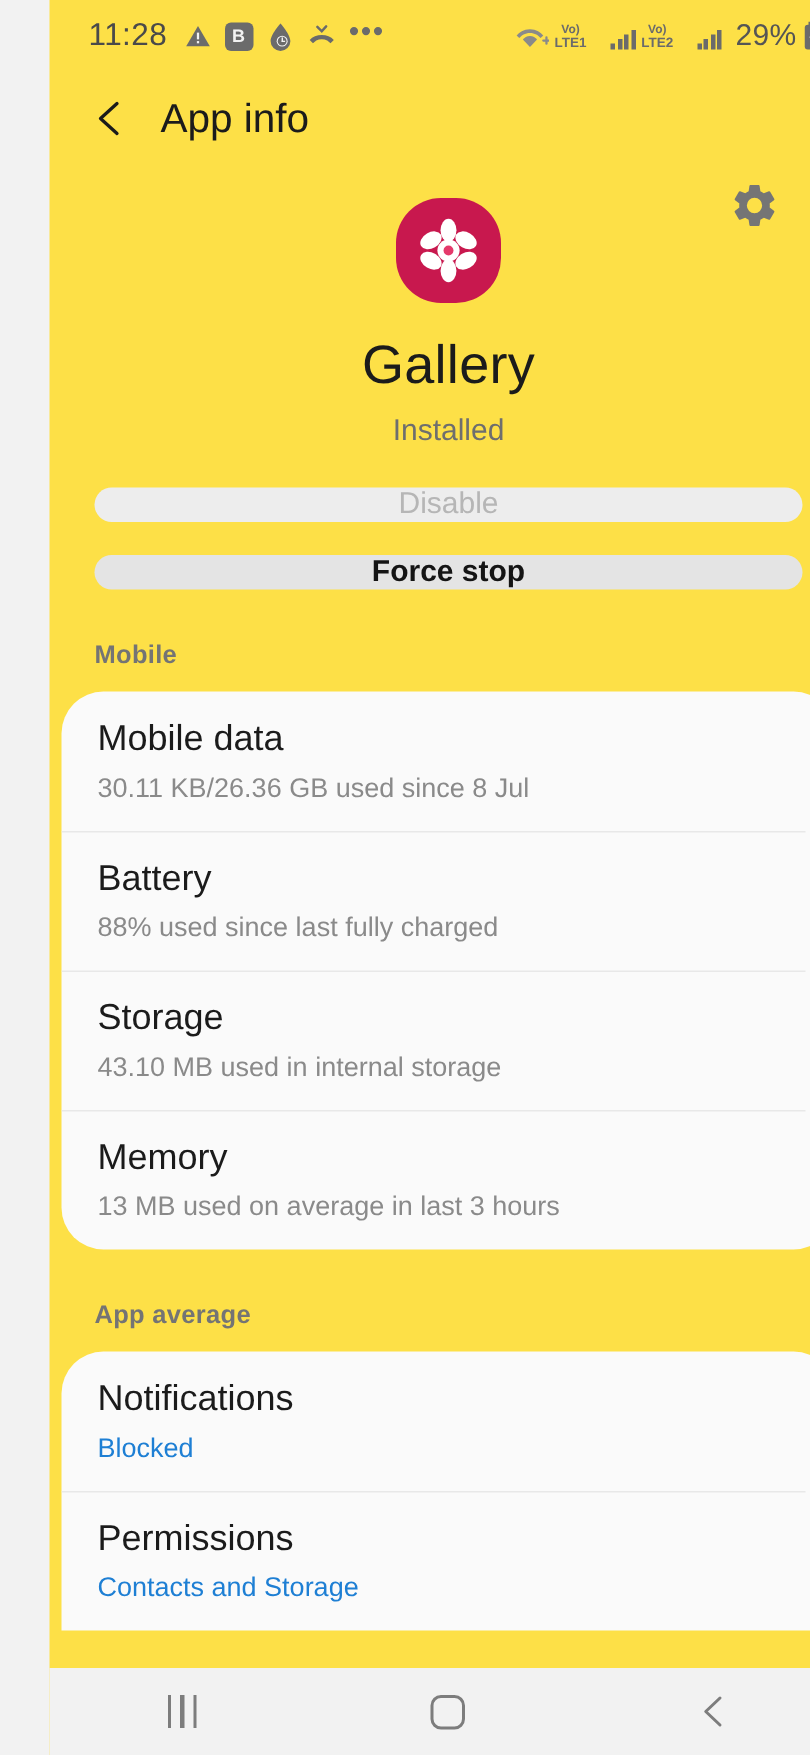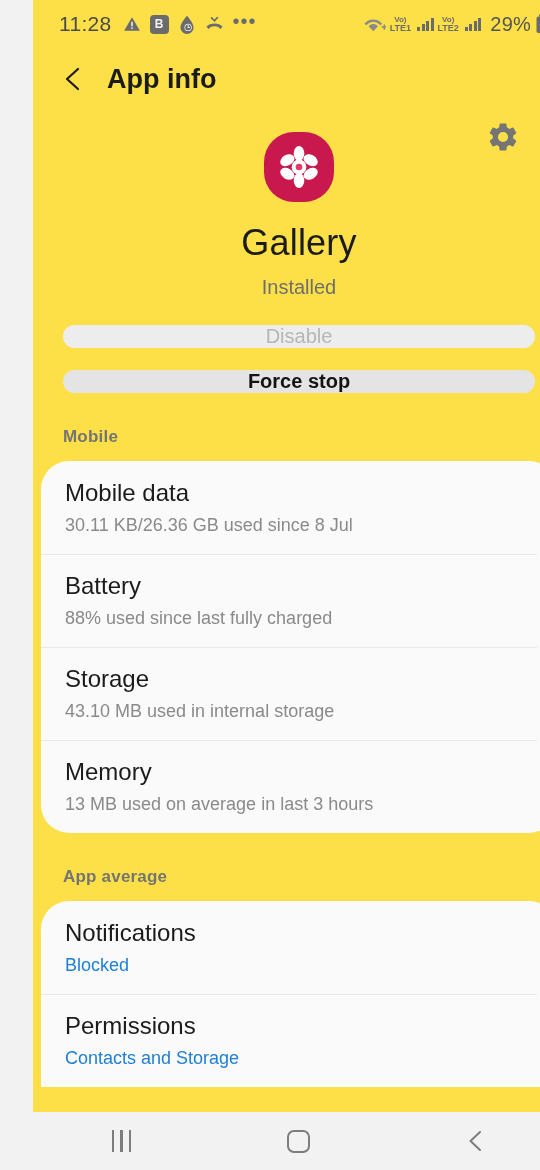--- a/index.html
+++ b/index.html
@@ -20,33 +20,33 @@
   .sb-left-icons { display: flex; align-items: center; gap: 9px; margin-left: 11px; }
   .sb-spacer { flex: 1; }
   .sb-right { display: flex; align-items: center; gap: 4px; }
   .sb-battery-text { font-size: 20px; color: #555; margin-left: 5px; letter-spacing: .2px; }
   .icn { display: inline-flex; align-items: center; justify-content: center; }
   .bbadge {
     width: 19px; height: 19px; border-radius: 4px; background: #6b6b6b; color: #f2f2f2;
     font-size: 12px; font-weight: bold; display: flex; align-items: center; justify-content: center;
   }
   .dots { font-size: 20px; letter-spacing: 1px; color: #6b6b6b; line-height: 10px; padding-bottom:6px;}
-  .volte-group { display: flex; align-items: center; gap: 6px; }
+  .volte-group { display: flex; align-items: flex-end; gap: 16px; }
   .volte-label { display: flex; flex-direction: column; align-items: center; line-height: 1; }
   .volte-label .vo { font-size: 8px; font-weight: bold; color: #6b6b6b; }
   .volte-label .lte { font-size: 9px; font-weight: bold; color: #6b6b6b; }
   .bars { display: flex; align-items: flex-end; gap: 1.5px; height: 14px; }
   .bars i { width: 3px; background: #6b6b6b; display: block; }
   .bars i:nth-child(1){height:4px;} .bars i:nth-child(2){height:7px;}
   .bars i:nth-child(3){height:10px;} .bars i:nth-child(4){height:13px;}
 
   
   .appbar { height: 62px; display: flex; align-items: center; padding: 0 0 0 26px; }
   .back-chevron { width: 30px; height: 30px; display: flex; align-items: center; justify-content: center; }
-  .appbar-title { font-size: 27px; color: #1b1b1b; margin-left: 18px; font-weight: 700; }
+  .appbar-title { font-size: 27px; color: #1b1b1b; margin-left: 18px; font-weight: 400; }
 
   
   .header { position: relative; text-align: center; padding-top: 22px; }
   .gear-btn { position: absolute; right: 42px; top: 10px; width: 40px; height: 40px; }
   .app-icon {
     width: 70px; height: 70px; margin: 0 auto;
     background: #C8184E;
     border-radius: 30px / 30px;
     display: flex; align-items: center; justify-content: center;
   }

